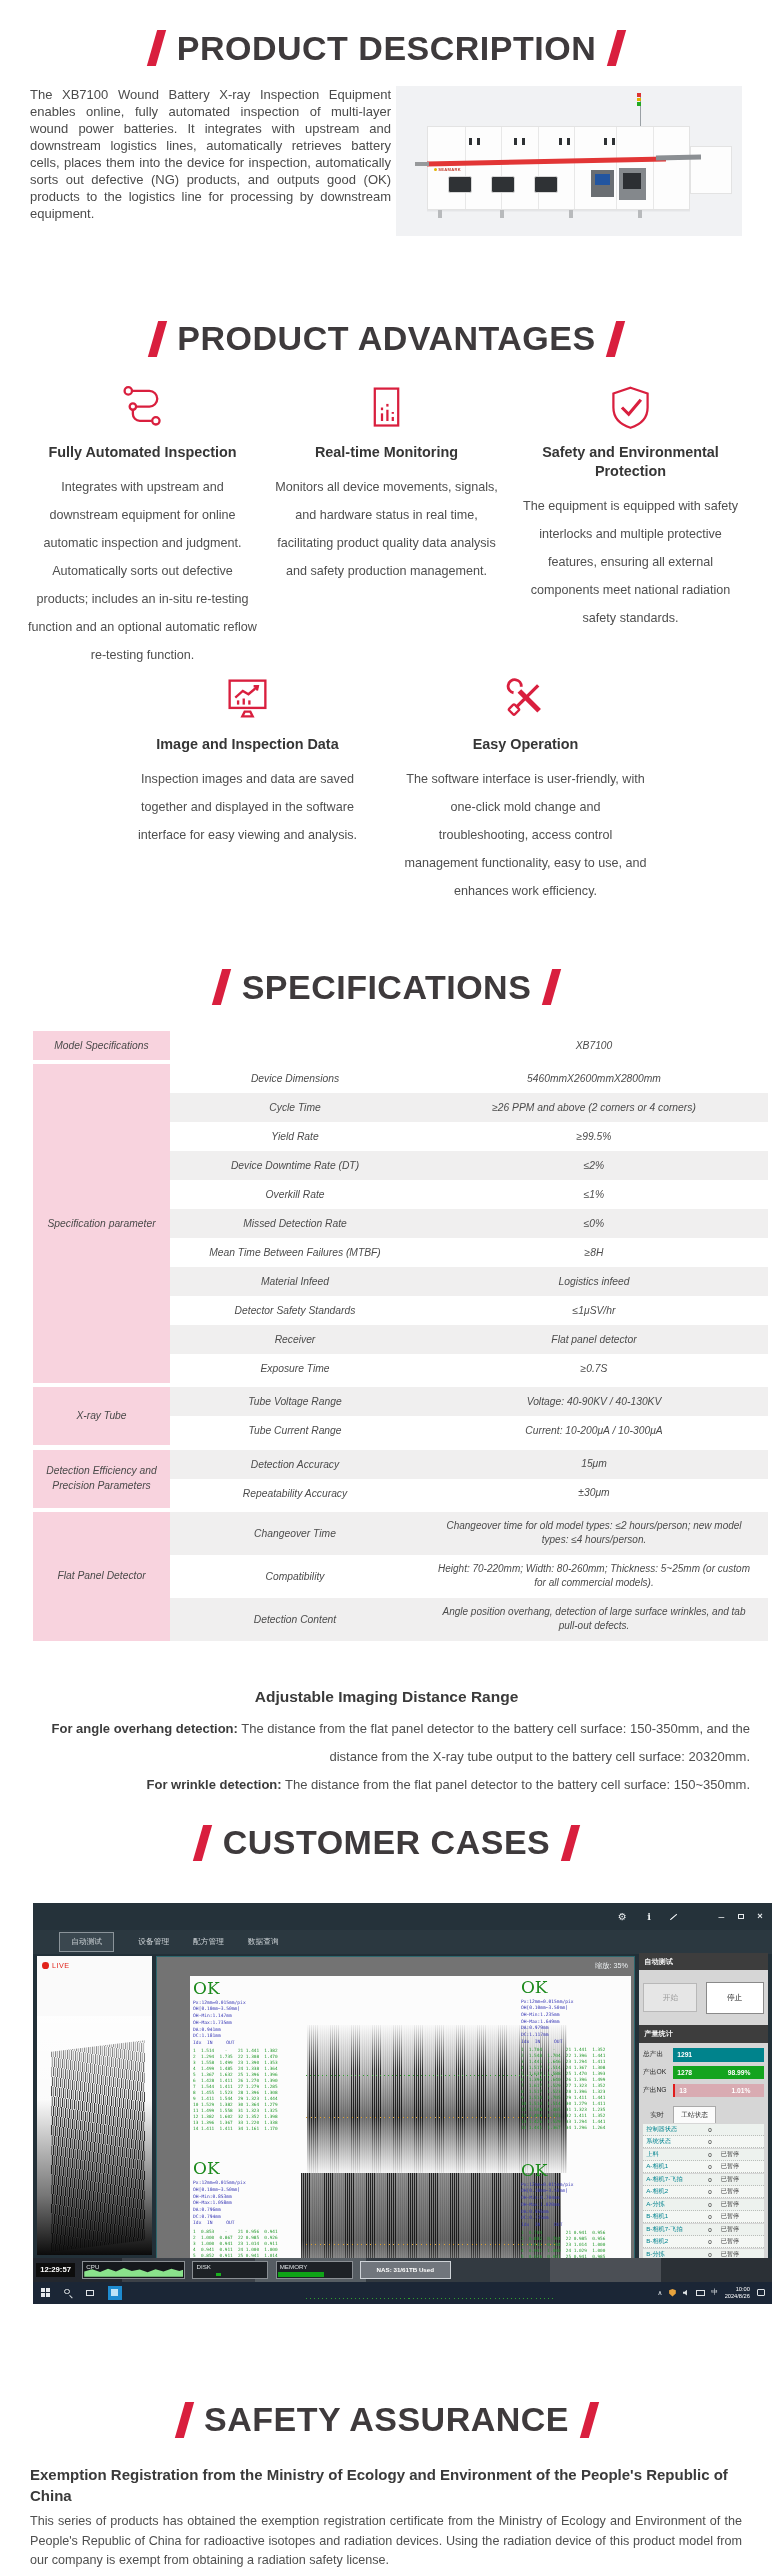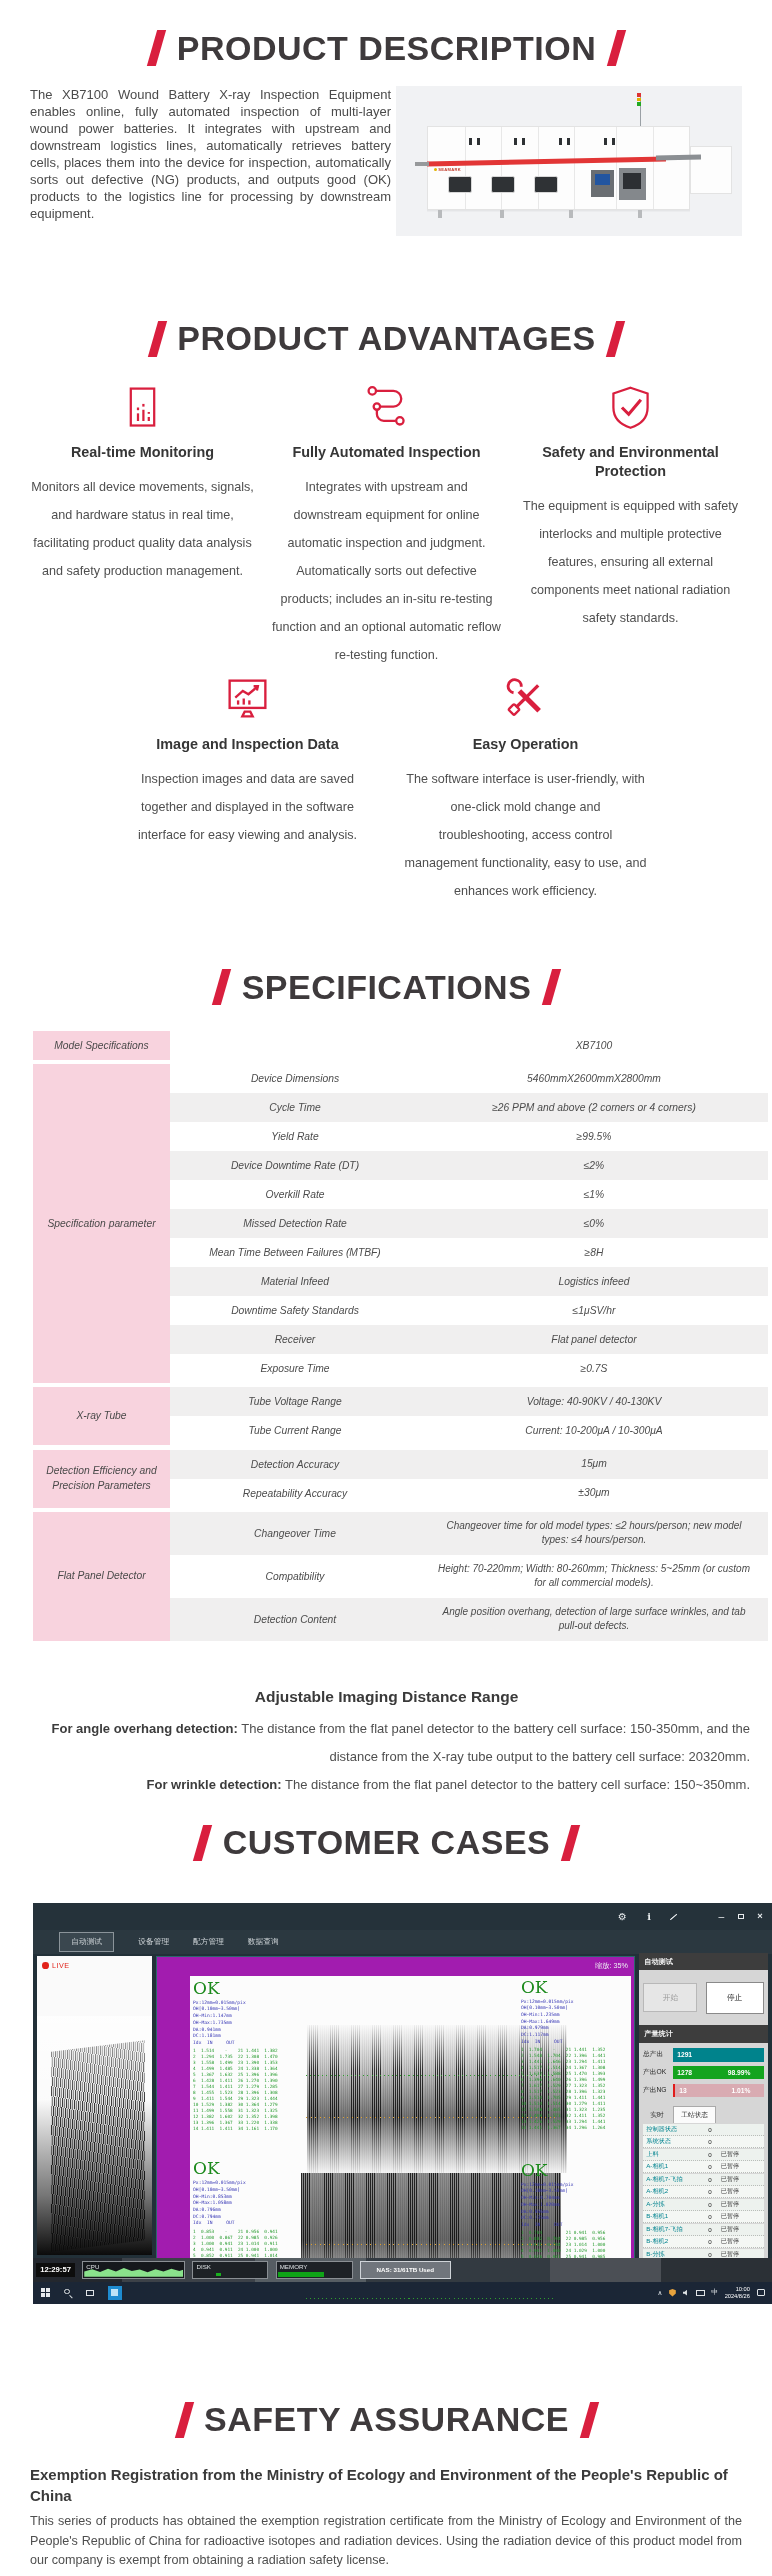--- a/index.html
+++ b/index.html
@@ -84,21 +84,21 @@
   .live { position:absolute; left:4.1px; top:3.1px; width:115px; height:299px; background:#fafafa; overflow:hidden; }
   .live-badge { position:absolute; top:5.2px; left:5.2px; display:flex; align-items:center; gap:3.1px; z-index:3; }
   .live-dot { width:6.7px; height:6.7px; border-radius:50%; background:#e2231a; }
   .live-txt { color:#e2231a; font-weight:400; font-size:7.2px; letter-spacing:0.5px; }
   .live-xray { position:absolute; left:12%; right:6%; top:30%; bottom:3%;
                background:repeating-linear-gradient(96deg,#1c1c1c 0 1px,#cfcfcf 1px 2.1px,#6f6f6f 2.1px 3.1px,#e6e6e6 3.1px 4.1px);
                transform:skewY(-7deg); }
   .live-shade { position:absolute; left:0; right:0; top:20%; bottom:0;
                 background:linear-gradient(to bottom, rgba(255,255,255,.75), rgba(255,255,255,.15) 35%, rgba(10,10,10,.55) 75%, #0b0b0b); }
 
-  .canvas { position:absolute; left:123px; top:3.1px; width:479px; height:387px; background:#a21caf; border:0.5px solid #2c666c; }
+  .canvas { position:absolute; left:123px; top:3.1px; width:479px; height:387px; background:#737373; border:0.5px solid #2c666c; }
   .zoom-label { position:absolute; top:4.1px; right:6.2px; color:#eef2f4; font-size:7.2px; z-index:4; }
   .sheet { position:absolute; left:33px; top:18.5px; right:3.1px; bottom:4.1px; background:#fcfcfc; overflow:hidden; }
   .quad { position:absolute; width:109px; }
   .q-tl { left:3.1px; top:2.1px; } .q-bl { left:3.1px; top:50.4%; }
   .q-tr { right:1px; top:1px; } .q-br { right:1px; top:50.8%; }
   .ok-txt { font-family:"DejaVu Serif", serif; font-size:17px; color:#1c8a1c; }
   .q-params { margin-top:2.1px; font-family:"DejaVu Sans Mono", monospace; font-size:4.6px; line-height:6.7px; color:#3434b4; white-space:pre; }
   .q-cols { display:flex; gap:5.2px; margin-top:1.5px; }
   .q-col { font-family:"DejaVu Sans Mono", monospace; font-size:4.4px; line-height:6px; color:#259a2d; white-space:pre; }
   .xray-big { position:absolute; left:111px; top:49px; width:260px; bottom:15.5px; }
@@ -234,45 +234,45 @@
 
 <section class="sec-adv">
   <div class="sec-title">
     <span class="slash"></span>
     <span class="t">PRODUCT ADVANTAGES</span>
     <span class="slash"></span>
   </div>
   <div id="adv-row1">
       <div class="adv-item">
         <div class="adv-icon">
+          <svg viewBox="0 0 100 100" width="46" height="46" fill="none" stroke="#d91f3e" stroke-width="5">
+            <circle cx="18" cy="15" r="8"></circle>
+            <path d="M26 15 H64 a17 17 0 0 1 0 34 H36"></path>
+            <circle cx="28" cy="49" r="7"></circle>
+            <path d="M28 56 v9 a15 15 0 0 0 15 15 h26"></path>
+            <circle cx="78" cy="80" r="8"></circle>
+          </svg>
+        </div>
+        <h3>Fully Automated Inspection</h3>
+        <p>Integrates with upstream and downstream equipment for online automatic inspection and judgment. Automatically sorts out defective products; includes an in-situ re-testing function and an optional automatic reflow re-testing function.</p>
+      </div>
+      <div class="adv-item">
+        <div class="adv-icon">
           <svg viewBox="0 0 100 100" width="45" height="45" fill="none" stroke="#d91f3e" stroke-width="5">
             <rect x="24" y="8" width="52" height="82"></rect>
             <line x1="40" y1="50" x2="40" y2="56"></line>
             <line x1="40" y1="63" x2="40" y2="80"></line>
             <line x1="52" y1="42" x2="52" y2="48"></line>
             <line x1="52" y1="55" x2="52" y2="80"></line>
             <line x1="64" y1="60" x2="64" y2="64"></line>
             <line x1="64" y1="71" x2="64" y2="80"></line>
           </svg>
         </div>
         <h3>Real-time Monitoring</h3>
         <p>Monitors all device movements, signals, and hardware status in real time, facilitating product quality data analysis and safety production management.</p>
-      </div>
-      <div class="adv-item">
-        <div class="adv-icon">
-          <svg viewBox="0 0 100 100" width="46" height="46" fill="none" stroke="#d91f3e" stroke-width="5">
-            <circle cx="18" cy="15" r="8"></circle>
-            <path d="M26 15 H64 a17 17 0 0 1 0 34 H36"></path>
-            <circle cx="28" cy="49" r="7"></circle>
-            <path d="M28 56 v9 a15 15 0 0 0 15 15 h26"></path>
-            <circle cx="78" cy="80" r="8"></circle>
-          </svg>
-        </div>
-        <h3>Fully Automated Inspection</h3>
-        <p>Integrates with upstream and downstream equipment for online automatic inspection and judgment. Automatically sorts out defective products; includes an in-situ re-testing function and an optional automatic reflow re-testing function.</p>
       </div>
       <div class="adv-item">
         <div class="adv-icon">
           <svg viewBox="0 0 100 100" width="45" height="45" fill="none" stroke="#d91f3e" stroke-width="5">
             <path d="M50 6 L88 19 V50 C88 73 72 88 50 95 C28 88 12 73 12 50 V19 Z"></path>
             <path d="M31 50 L46 65 L73 33" stroke-width="7"></path>
           </svg>
         </div>
         <h3>Safety and Environmental Protection</h3>
         <p>The equipment is equipped with safety interlocks and multiple protective features, ensuring all external components meet national radiation safety standards.</p>
@@ -354,21 +354,21 @@
           </div>
           <div class="spec-row">
             <div class="spec-label">Mean Time Between Failures (MTBF)</div>
             <div class="spec-value">≥8H</div>
           </div>
           <div class="spec-row alt">
             <div class="spec-label">Material Infeed</div>
             <div class="spec-value">Logistics infeed</div>
           </div>
           <div class="spec-row">
-            <div class="spec-label">Downtime Safety Standards</div>
+            <div class="spec-label">Detector Safety Standards</div>
             <div class="spec-value">≤1μSV/hr</div>
           </div>
           <div class="spec-row alt">
             <div class="spec-label">Receiver</div>
             <div class="spec-value">Flat panel detector</div>
           </div>
           <div class="spec-row">
             <div class="spec-label">Exposure Time</div>
             <div class="spec-value">≥0.7S</div>
           </div>

